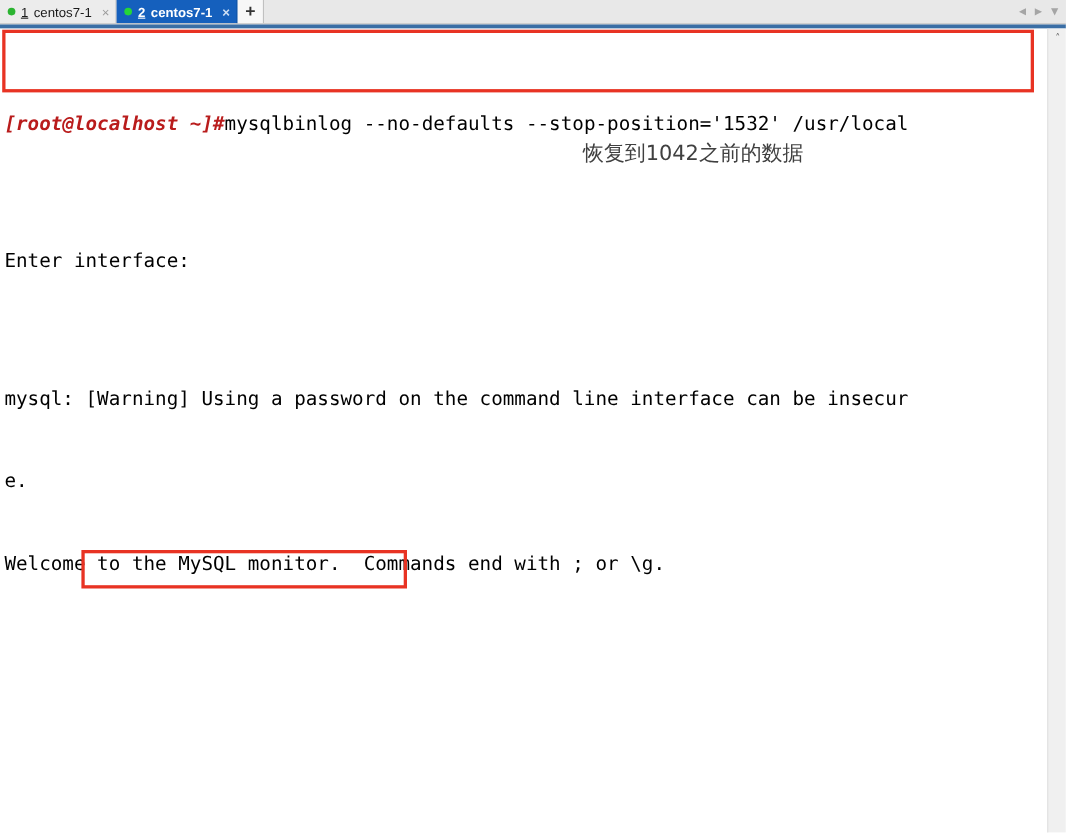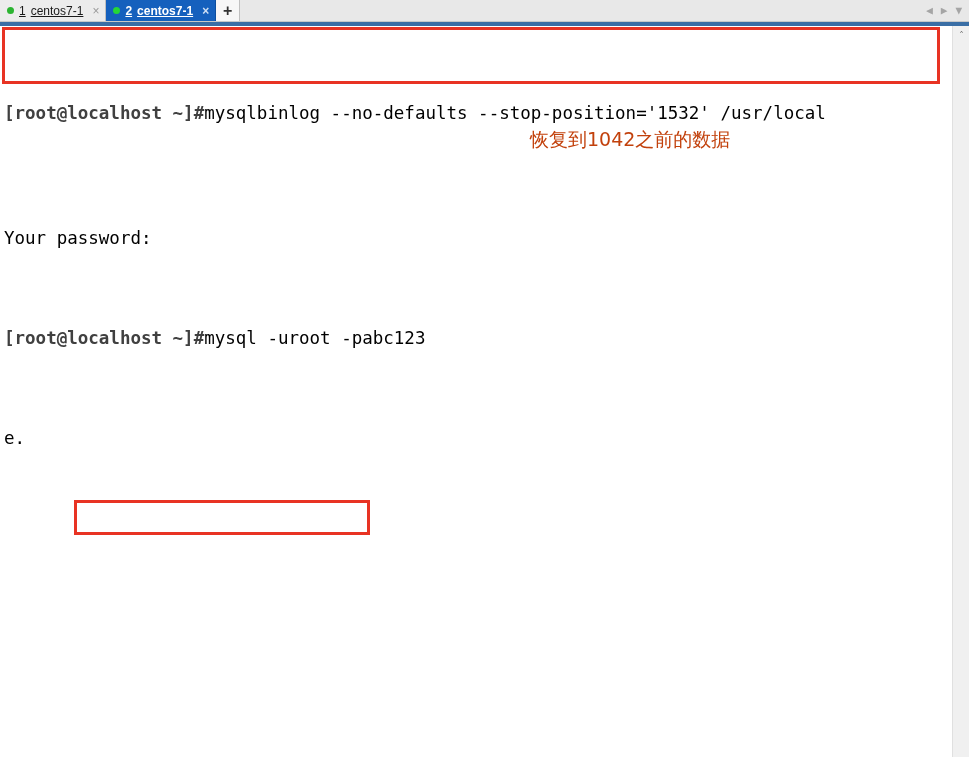--- a/index.html
+++ b/index.html
@@ -52,21 +52,21 @@
     width: 7px; height: 7px;
     border-radius: 50%;
     background: #2bb431;
     flex: none;
     display: inline-block;
   }
   .tab.active .dot { background: #25d637; }
   .tab .tabnum {
     text-decoration: underline;
   }
-  .tab .tablabel { white-space: nowrap; text-decoration: underline; }
+  .tab .tablabel { white-space: nowrap; }
   .tab .closex {
     margin-left: 4px;
     font-size: 12px;
     color: #9a9a9a;
     line-height: 1;
   }
   .tab.active .closex { color: #cfe0f5; }
   .newtab {
     display: flex;
     align-items: center;
@@ -117,22 +117,23 @@
     box-sizing: border-box;
     font-family: "DejaVu Sans Mono", "Liberation Mono", monospace;
     font-size: 17.5px;
     line-height: 25px;
     color: #000000;
     white-space: pre;
     letter-spacing: 0px;
   }
   .line { height: 25px; }
   .prompt {
-    color: #404040;
+    color: #b91c1c;
     font-weight: bold;
+    font-style: italic;
   }
 
   
   .annot-box {
     position: absolute;
     border: 3px solid #e83323;
     box-sizing: border-box;
     pointer-events: none;
   }
   #annot-cmd-box {
@@ -144,21 +145,21 @@
   #annot-query-box {
     left: 74px;
     top: 474px;
     width: 296px;
     height: 35px;
   }
   .annot-text {
     position: absolute;
     left: 530px;
     top: 101px;
-    color: #c2410c;
+    color: #404040;
     font-family: "DejaVu Sans", "Liberation Sans", sans-serif;
     font-size: 19px;
     line-height: 24px;
     white-space: nowrap;
     text-align: center;
   }
 
   
   .scrollbar {
     position: absolute;
@@ -221,25 +222,26 @@
 
 <div class="blueline"></div>
 
 <div class="terminal-wrap">
 
   <div class="term">
 
     <div class="line"><span class="prompt">[root@localhost ~]#</span><span>mysqlbinlog --no-defaults --stop-position='1532' /usr/local</span></div>
 
 
-    <div class="line"><span>Your password:</span></div>
-
-    <div class="line"><span class="prompt">[root@localhost ~]#</span><span>mysql -uroot -pabc123</span></div>
-
+    <div class="line"><span>Enter interface:</span></div>
+
+
+    <div class="line"><span>mysql: [Warning] Using a password on the command line interface can be insecur</span></div>
     <div class="line"><span>e.</span></div>
+    <div class="line"><span>Welcome to the MySQL monitor.  Commands end with ; or \g.</span></div>
     
     
     
     
     
     
     
     
     
     

